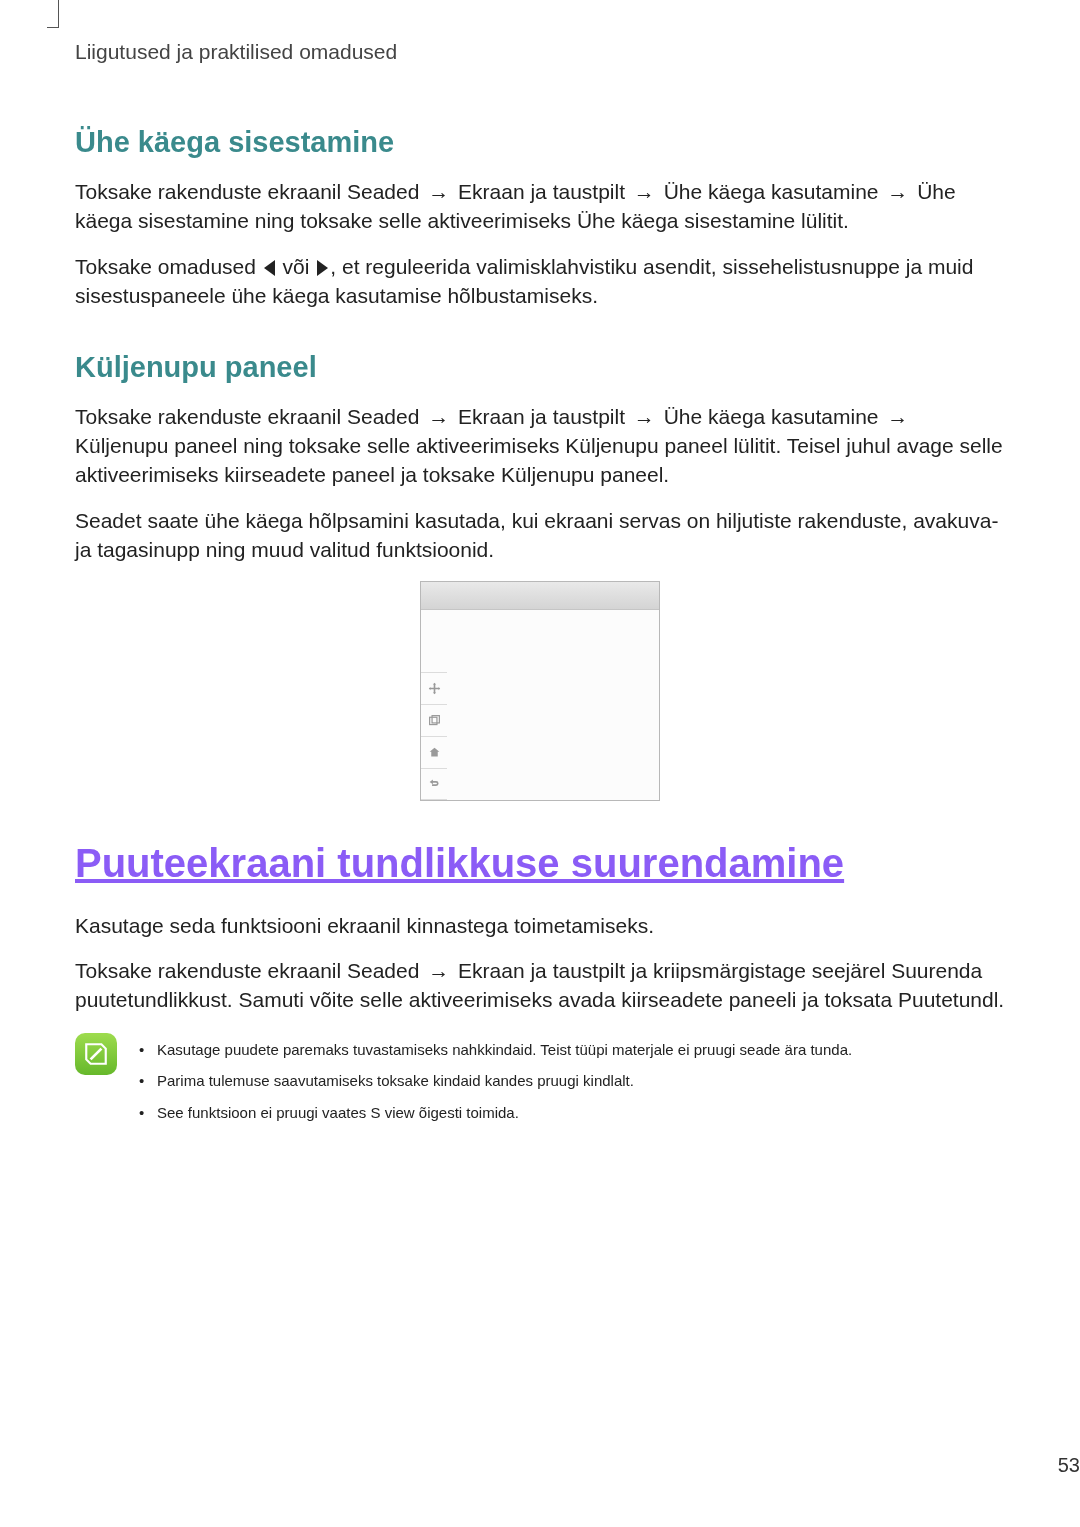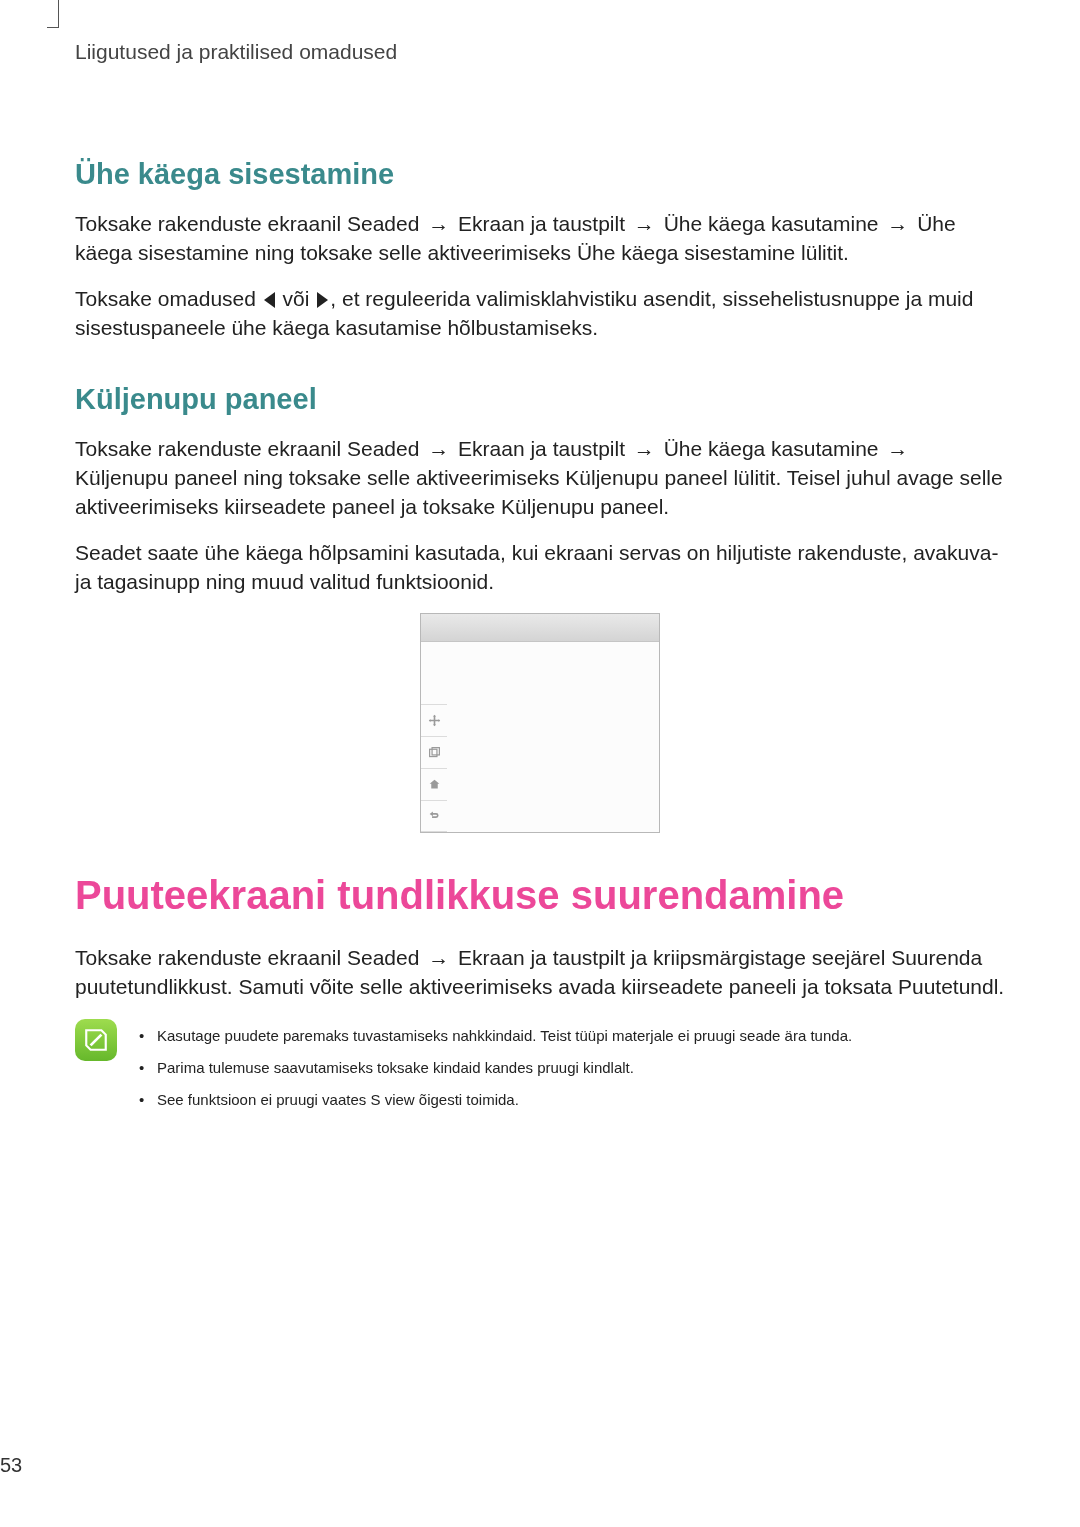--- a/index.html
+++ b/index.html
@@ -19,35 +19,36 @@
     top: 0;
     left: 47px;
     width: 12px;
     height: 28px;
     border-right: 1.5px solid #555;
     border-bottom: 1.5px solid #555;
   }
   .running-head {
     font-size: 21px;
     color: #444;
-    margin-bottom: 94px;
+    margin-bottom: 62px;
     margin-left: 0;
   }
   h2.teal {
     font-size: 29px;
     font-weight: 600;
     color: #3a8a8c;
     margin-bottom: 18px;
   }
   h1.main-title {
     font-size: 40px;
     font-weight: 700;
-    color: #ec4899;
+    color: #8b5cf6;
     margin-top: 28px;
     margin-bottom: 25px;
+    text-decoration: underline;
   }
   p {
     font-size: 21px;
     line-height: 1.4;
     color: #222;
     margin-bottom: 16px;
   }
   .bold { font-weight: 400; }
   .arrow { padding: 0 3px; }
   .section { margin-bottom: 40px; }
@@ -134,21 +135,21 @@
     position: absolute;
     left: 4px;
     top: 0;
     color: #222;
   }
   .page-number {
     position: absolute;
     bottom: 50px;
     left: 0;
     width: 100%;
-    text-align: left;
+    text-align: right;
     font-size: 20px;
     color: #333;
   }
 </style>
 </head>
 <body>
 
 <div class="corner-mark"></div>
 
 <div class="page">
@@ -199,20 +200,21 @@
                 </svg>
             </div>
           </div>
         </div>
       </div>
     </div>
   </div>
 
   <div class="section">
     <h1 class="main-title">Puuteekraani tundlikkuse suurendamine</h1>
+    <p>Kasutage seda funktsiooni ekraanil kinnastega toimetamiseks.</p>
     <p>
       <span>Toksake rakenduste ekraanil </span><span class="bold">Seaded</span><span class="arrow"> → </span><span class="bold">Ekraan ja taustpilt</span><span> ja kriipsmärgistage seejärel </span><span class="bold">Suurenda puutetundlikkust</span><span>. Samuti võite selle aktiveerimiseks avada kiirseadete paneeli ja toksata </span><span class="bold">Puutetundl.</span>
     </p>
 
     <div class="note-block">
       <div class="note-badge">
         <svg viewBox="0 0 24 24">
             <path d="M3 3h14l4 4v14H7l-4-4V3z" fill="none" stroke="#fff" stroke-width="2"></path>
             <path d="M7 17L17 7" stroke="#fff" stroke-width="2.5"></path>
           </svg>

